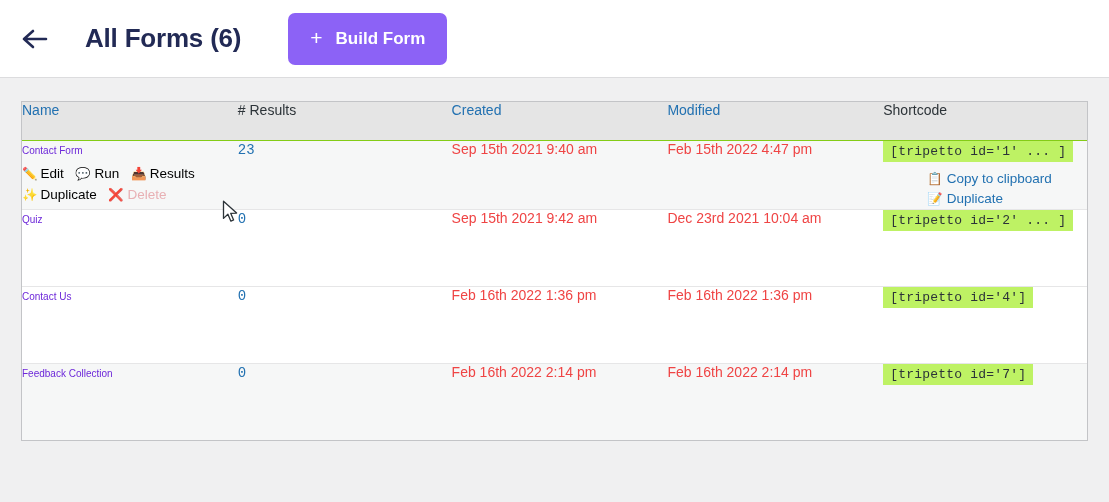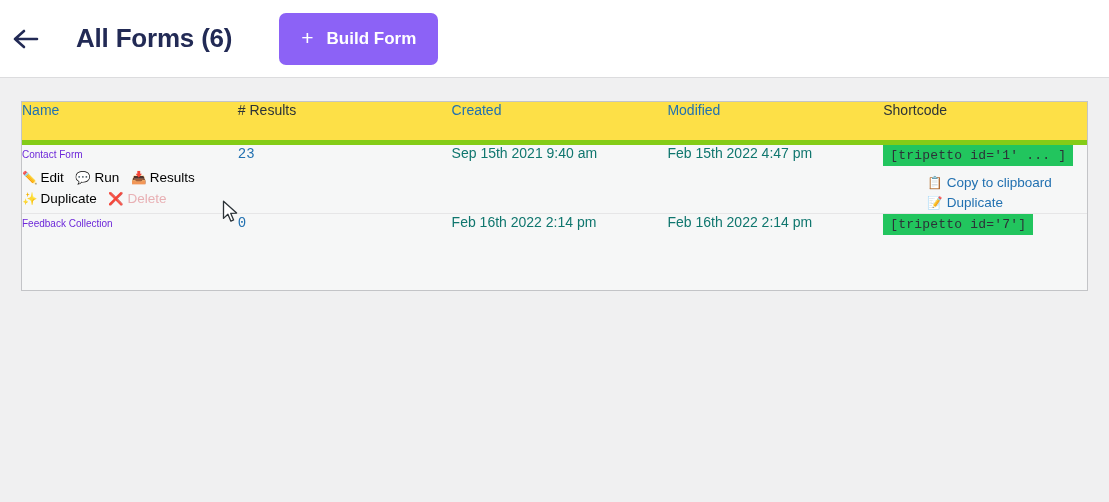--- a/index.html
+++ b/index.html
@@ -16,21 +16,21 @@
   }
 
   
   .topbar {
     height: 78px;
     background: #ffffff;
     border-bottom: 1px solid #dcdcde;
     box-sizing: border-box;
     display: flex;
     align-items: center;
-    padding-left: 9px;
+    padding-left: 18px;
     position: relative;
   }
   .back-btn {
     width: 34px;
     height: 34px;
     display: flex;
     align-items: center;
     justify-content: center;
     cursor: pointer;
     flex: 0 0 auto;
@@ -82,26 +82,26 @@
     table-layout: fixed;
   }
   table.forms th,
   table.forms td {
     text-align: left;
     vertical-align: top;
     padding: 0;
   }
   thead th {
     height: 38px;
-    border-bottom: 5px solid #84cc16;
+    border-bottom: 1px solid #84cc16;
     font-size: 14px;
     font-weight: normal;
     color: #2c3338;
     padding: 0 0 0 12px;
-    background: #fde047;
+    background: #e5e5e5;
     vertical-align: middle;
   }
   thead th.sortable { color: #2271b1; cursor: pointer; }
 
   col.c-name      { width: 214px; }
   col.c-results   { width: 212px; }
   col.c-created   { width: 214px; }
   col.c-modified  { width: 214px; }
   col.c-shortcode { width: 202px; }
 
@@ -145,25 +145,25 @@
     margin-right: 3px;
   }
 
   .results-count {
     color: #2271b1;
     text-decoration: none;
     cursor: pointer;
     font-family: Liberation Mono, monospace;
   }
 
-  .date-cell { color: #0f766e; font-size: 14px; }
+  .date-cell { color: #ef4444; font-size: 14px; }
 
   .shortcode {
     display: inline-block;
-    background: #22c55e;
+    background: #bef264;
     color: #2c3338;
     font-family: "Liberation Mono", monospace;
     font-size: 13px;
     padding: 3px 7px;
     white-space: nowrap;
     letter-spacing: 0.2px;
   }
   .sc-actions { margin-top: 7px; line-height: 20px; margin-left: 44px; }
   .sc-actions .act {
     display: block;
@@ -238,22 +238,36 @@
         <td class="date-cell">Feb 15th 2022 4:47 pm</td>
         <td>
           <span class="shortcode">[tripetto id='1' ... ]</span>
           <div class="sc-actions">
             <span class="act"><span class="ic">📋</span><span>Copy to clipboard</span></span>
             <span class="act"><span class="ic">📝</span><span>Duplicate</span></span>
           </div>
         </td>
       </tr>
 
-
-
+      <tr class="row-normal">
+        <td><a class="form-name">Quiz</a></td>
+        <td><a class="results-count">0</a></td>
+        <td class="date-cell">Sep 15th 2021 9:42 am</td>
+        <td class="date-cell">Dec 23rd 2021 10:04 am</td>
+        <td><span class="shortcode">[tripetto id='2' ... ]</span></td>
+      </tr>
+
+
+      <tr class="row-normal">
+        <td><a class="form-name">Contact Us</a></td>
+        <td><a class="results-count">0</a></td>
+        <td class="date-cell">Feb 16th 2022 1:36 pm</td>
+        <td class="date-cell">Feb 16th 2022 1:36 pm</td>
+        <td><span class="shortcode">[tripetto id='4']</span></td>
+      </tr>
 
       <tr class="alt row-normal">
         <td><a class="form-name">Feedback Collection</a></td>
         <td><a class="results-count">0</a></td>
         <td class="date-cell">Feb 16th 2022 2:14 pm</td>
         <td class="date-cell">Feb 16th 2022 2:14 pm</td>
         <td><span class="shortcode">[tripetto id='7']</span></td>
       </tr>
 
     </tbody>

